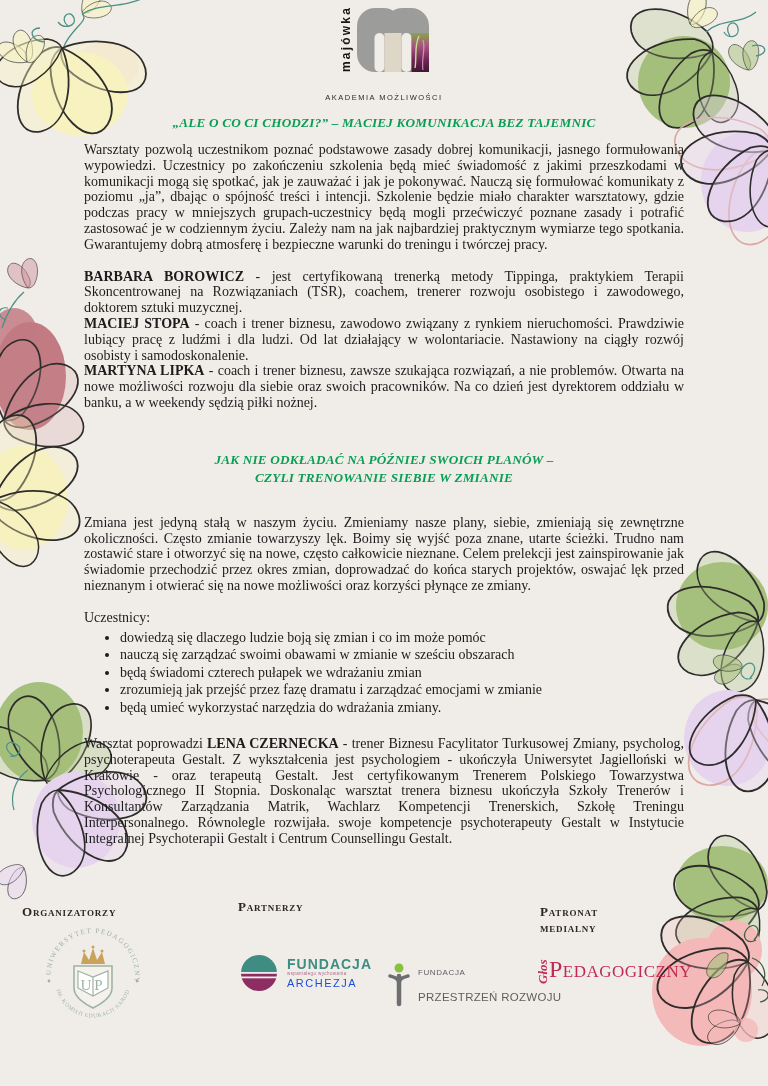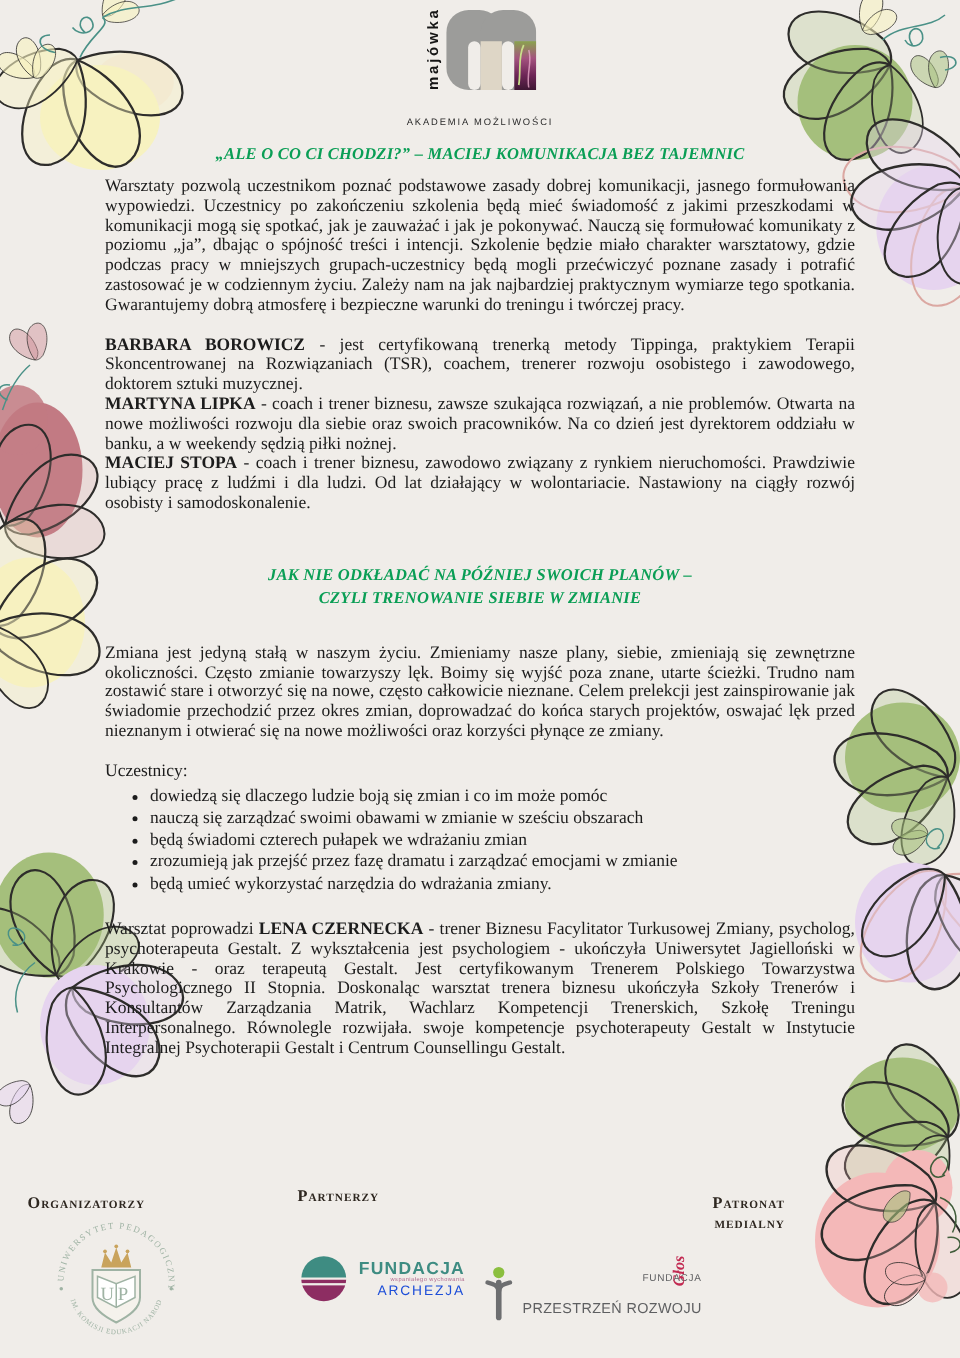--- a/index.html
+++ b/index.html
@@ -25,21 +25,21 @@
     font-size:13.2px;line-height:18px;color:#0a9e55;letter-spacing:.2px;
   }
   .green-title.second{margin-top:40px;margin-bottom:28px;}
   
   .para{font-size:14px;line-height:15.8px;text-align:justify;margin:0;}
   .gap-top{margin-top:16px;}
   .lead{margin-top:16px;}
   ul.bullets{margin:3px 0 0 0;padding-left:36px;list-style:disc;}
   ul.bullets li{font-size:14px;line-height:17.5px;text-align:left;}
   
-  .footer{position:absolute;left:0;top:946px;width:628px;height:140px;z-index:2;text-align:right;}
+  .footer{position:absolute;left:0;top:896px;width:628px;height:140px;z-index:2;}
   .footer-label{
     position:absolute;font-family:"Liberation Serif",serif;font-weight:700;
     font-variant:small-caps;font-size:13px;letter-spacing:.8px;color:#2e2720;
   }
   .lbl-org{left:22px;top:8px;}
   .lbl-part{left:238px;top:3px;}
   .lbl-patr{left:540px;top:8px;}
   .up-logo{position:absolute;left:38px;top:28px;}
   .archezja{position:absolute;left:238px;top:56px;display:flex;align-items:center;gap:7px;}
   .archezja-text{display:flex;flex-direction:column;line-height:1;}
@@ -285,22 +285,22 @@
       </svg>
     </div>
     <div class="logo-caption">AKADEMIA MOŻLIWOŚCI</div>
   </div>
 
   <h1 class="green-title">„ALE O CO CI CHODZI?” – MACIEJ KOMUNIKACJA BEZ TAJEMNIC</h1>
   <p class="para">Warsztaty pozwolą uczestnikom poznać podstawowe zasady dobrej komunikacji, jasnego formułowania wypowiedzi.  Uczestnicy po zakończeniu szkolenia będą mieć świadomość z jakimi przeszkodami w komunikacji mogą się spotkać, jak je zauważać i jak je pokonywać. Nauczą się formułować komunikaty z poziomu „ja”, dbając o spójność treści i intencji. Szkolenie będzie miało charakter warsztatowy, gdzie podczas pracy w mniejszych grupach-uczestnicy będą mogli przećwiczyć poznane zasady i potrafić zastosować je w codziennym życiu. Zależy nam na jak najbardziej praktycznym wymiarze tego spotkania. Gwarantujemy dobrą atmosferę i bezpieczne warunki do treningu i twórczej pracy.</p>
 
   <div class="gap-top">
     <p class="para"><b>BARBARA BOROWICZ</b><span> - jest certyfikowaną trenerką metody Tippinga, praktykiem Terapii Skoncentrowanej na Rozwiązaniach (TSR), coachem, trenerer  rozwoju osobistego i zawodowego, doktorem sztuki muzycznej.</span></p>
+    <p class="para"><b>MACIEJ STOPA</b><span> - coach i trener biznesu, zawodowo związany z rynkiem nieruchomości. Prawdziwie lubiący pracę z ludźmi i dla ludzi. Od lat działający w wolontariacie. Nastawiony na ciągły rozwój osobisty i samodoskonalenie.</span></p>
     <p class="para"><b>MARTYNA LIPKA</b><span> - coach i trener biznesu, zawsze szukająca rozwiązań, a nie problemów. Otwarta na nowe możliwości rozwoju dla siebie oraz swoich pracowników. Na co dzień jest dyrektorem oddziału w banku, a w weekendy sędzią piłki nożnej.</span></p>
-    <p class="para"><b>MACIEJ STOPA</b><span> - coach i trener biznesu, zawodowo związany z rynkiem nieruchomości. Prawdziwie lubiący pracę z ludźmi i dla ludzi. Od lat działający w wolontariacie. Nastawiony na ciągły rozwój osobisty i samodoskonalenie.</span></p>
   </div>
 
   <h1 class="green-title second">
     <span>JAK NIE ODKŁADAĆ NA PÓŹNIEJ SWOICH PLANÓW –</span><br>
     <span>CZYLI TRENOWANIE SIEBIE W ZMIANIE</span>
   </h1>
   <p class="para">Zmiana jest jedyną stałą w naszym życiu. Zmieniamy nasze plany, siebie, zmieniają się zewnętrzne okoliczności. Często zmianie towarzyszy lęk. Boimy się wyjść poza znane, utarte ścieżki. Trudno nam zostawić stare i otworzyć się na nowe, często całkowicie nieznane. Celem prelekcji jest zainspirowanie jak świadomie przechodzić przez okres zmian, doprowadzać do końca starych projektów, oswajać lęk przed nieznanym i otwierać się na nowe możliwości oraz korzyści płynące ze zmiany.</p>
   <p class="para lead">Uczestnicy:</p>
   <ul class="bullets">
     <li>dowiedzą się dlaczego ludzie boją się zmian i co im może pomóc</li>
@@ -363,14 +363,15 @@
       <path d="M13,22 C13,16 18,15 22,14" stroke="#6d6e70" stroke-width="3.5" stroke-linecap="round" fill="none"></path>
     </svg>
     <div class="przestrzen-text">
       <span class="przestrzen-l1">FUNDACJA</span>
       <span class="przestrzen-l2">PRZESTRZEŃ ROZWOJU</span>
     </div>
   </div>
 
   <div class="glos">
     <span class="glos-rot">Głos</span>
+    <span class="glos-main">Pedagogiczny</span>
   </div>
 </div>
 
 </body></html>

